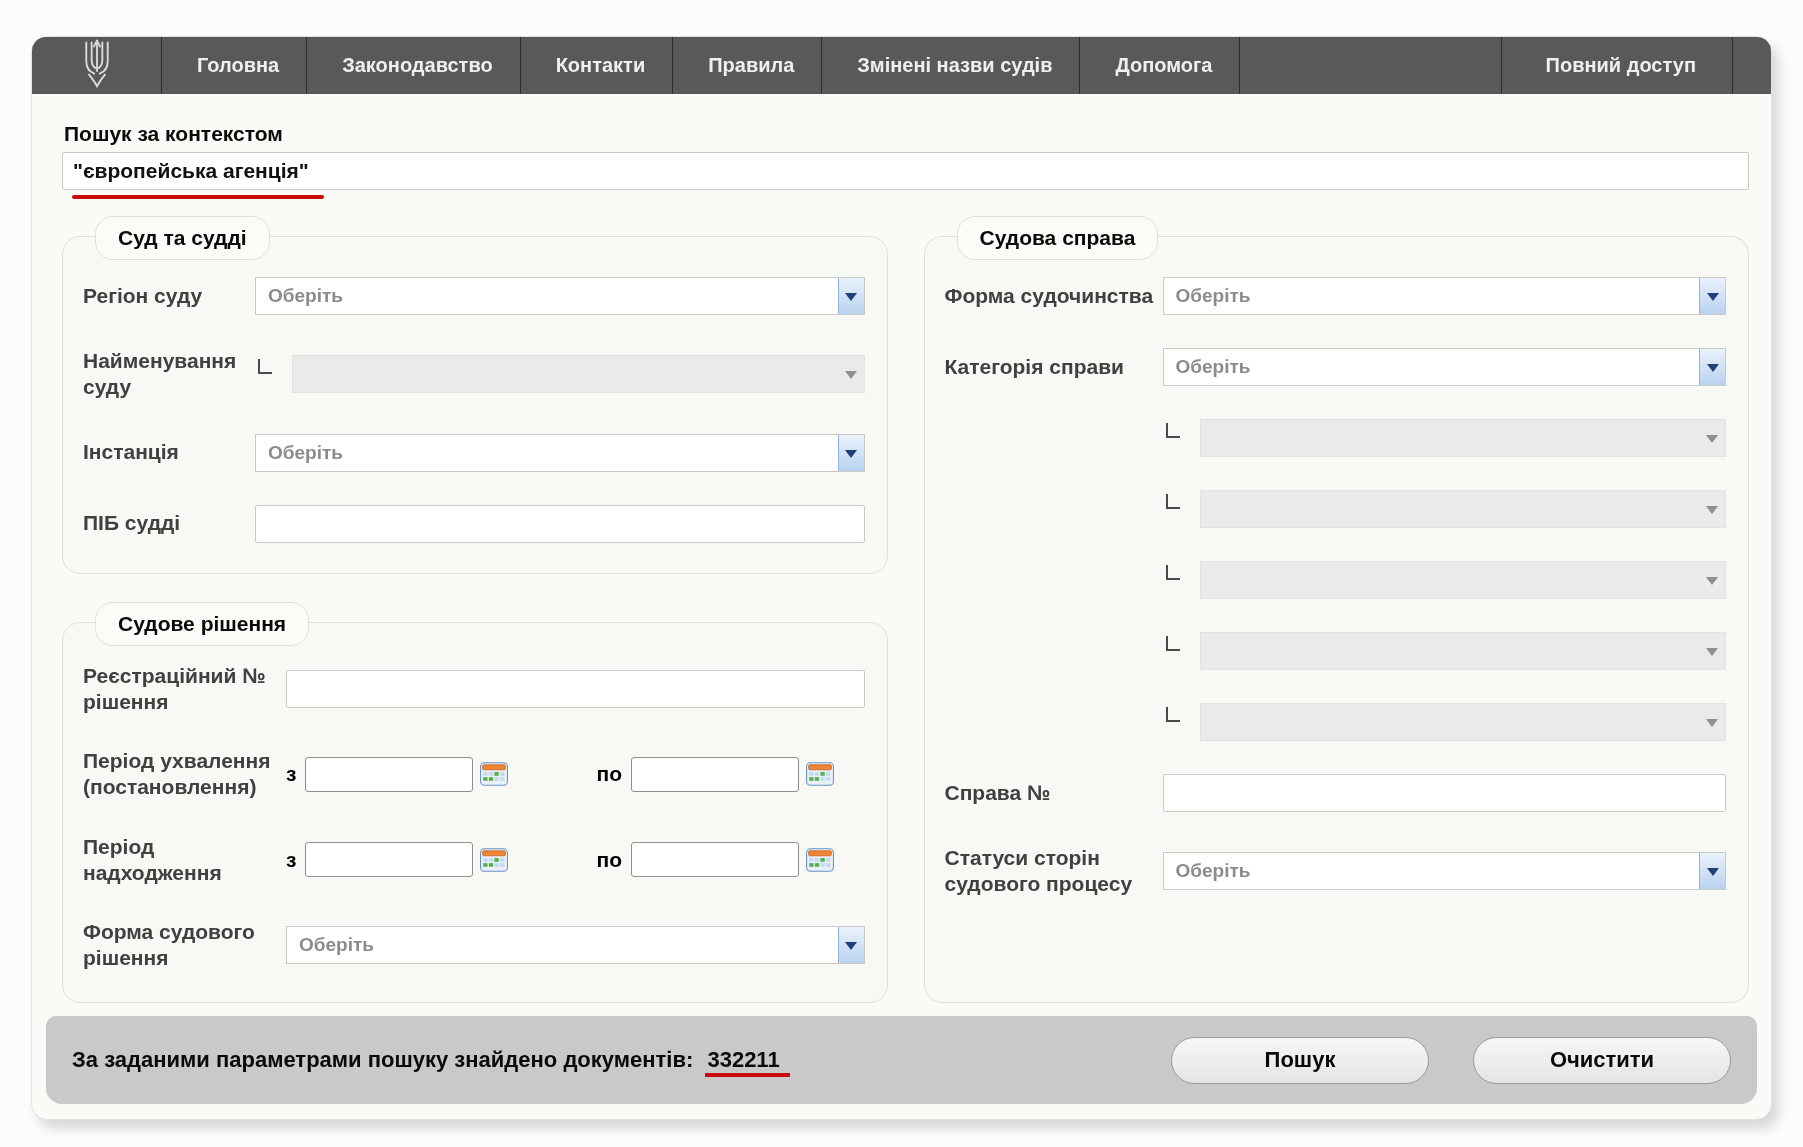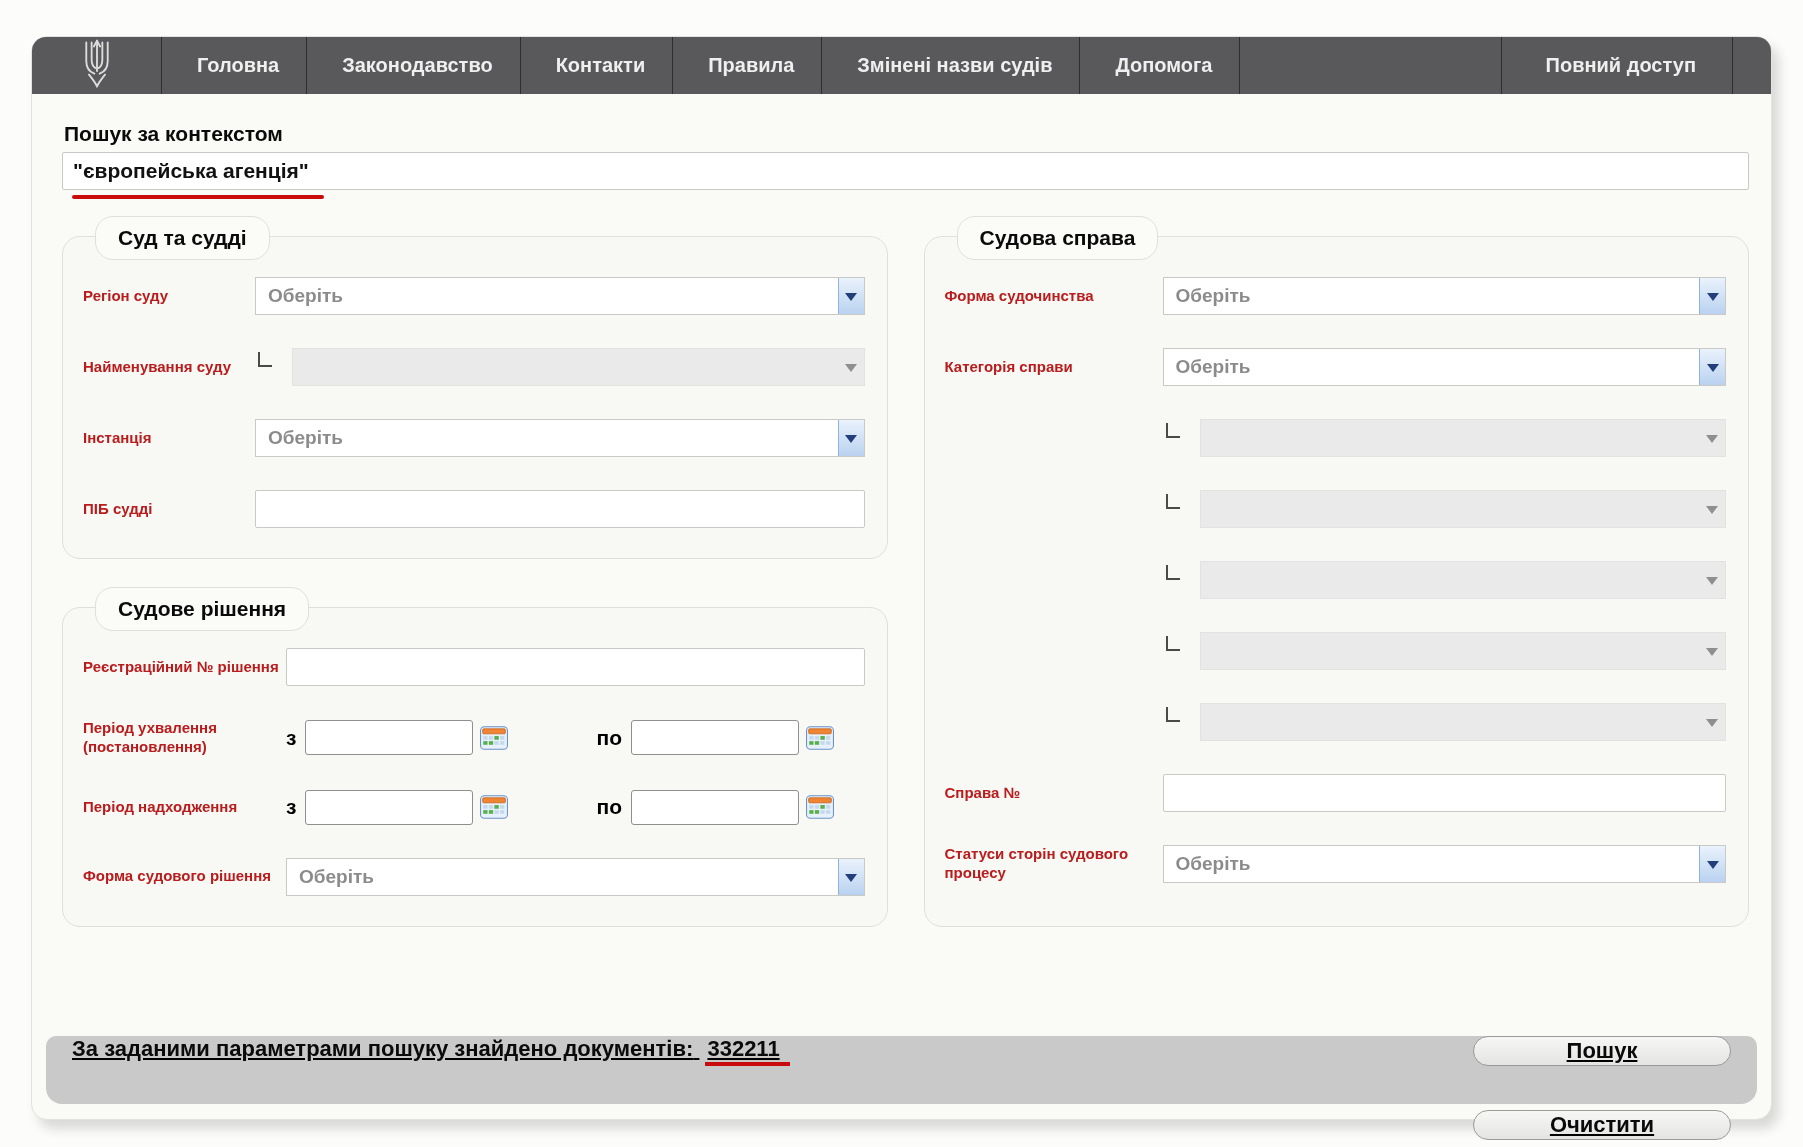--- a/index.html
+++ b/index.html
@@ -30,21 +30,21 @@
   .cols{display:flex;gap:36px;margin-top:46px;}
   .col{flex:1;display:flex;flex-direction:column;}
 
   .panel{position:relative;background:#f8f8f4;border:1px solid #e0e0db;border-radius:18px;
     padding:40px 22px 24px 20px;}
   .legend{position:absolute;top:-21px;left:32px;background:#fbfbf8;border:1px solid #e0e0db;
     border-radius:18px;padding:9px 22px;font-size:21px;font-weight:700;color:#0a0a0a;}
 
   .row{display:flex;align-items:center;margin-bottom:33px;}
   .row:last-child{margin-bottom:6px;justify-content:space-between;}
-  .row .lbl{font-size:15px;font-weight:700;color:#b91c1c;line-height:1.25;}
+  .row .lbl{font-size:21px;font-weight:700;color:#404040;line-height:1.25;}
   .court .lbl{flex:0 0 172px;}
   .decision .lbl{flex:0 0 203px;}
   .case .lbl{flex:0 0 218px;}
   .ctrl{flex:1;display:flex;align-items:center;min-width:0;}
 
   
   .select{flex:1;display:flex;align-items:stretch;height:38px;background:#fff;
     border:1px solid #c9c9c6;cursor:pointer;min-width:0;}
   .select .txt{flex:1;display:flex;align-items:center;padding:0 12px;color:#8b8b8b;
     font-size:19px;font-weight:700;overflow:hidden;white-space:nowrap;}
@@ -65,24 +65,24 @@
 
   .date-group{display:flex;align-items:center;}
   .date-group .dlbl{font-size:21px;font-weight:700;margin-right:9px;}
   .date-input{width:168px;height:35px;border:1px solid #8f8f8f;border-radius:3px;background:#fff;
     font-family:inherit;font-size:19px;padding:0 8px;outline:none;}
   .cal{margin-left:7px;cursor:pointer;display:block;}
   .gap1{width:88px;}
 
   
   .footer{flex:0 0 auto;margin:10px 14px 15px 14px;background:#c9c9c9;
-    border-radius:10px 10px 16px 16px;display:flex;padding:0 26px;height:68px;text-decoration:underline;}
+    border-radius:10px 10px 16px 16px;display:flex;align-items:center;padding:0 26px;height:88px;}
   .results{font-size:22px;font-weight:700;color:#0a0a0a;}
   .results .count{border-bottom:4px solid #c90b0b;padding:0 10px 1px 2px;margin-left:6px;}
-  .footer-btns{margin-left:auto;display:flex;gap:44px;flex-direction:column;}
+  .footer-btns{margin-left:auto;display:flex;gap:44px;}
   .pill-btn{width:258px;height:47px;border-radius:24px;border:1px solid #9a9a98;
     background:linear-gradient(#f7f7f6,#e4e4e2);font-family:inherit;font-size:22px;font-weight:700;
     color:#0a0a0a;cursor:pointer;}
 </style>
 </head>
 <body>
 
 <div class="card">
 
   <div class="nav">

